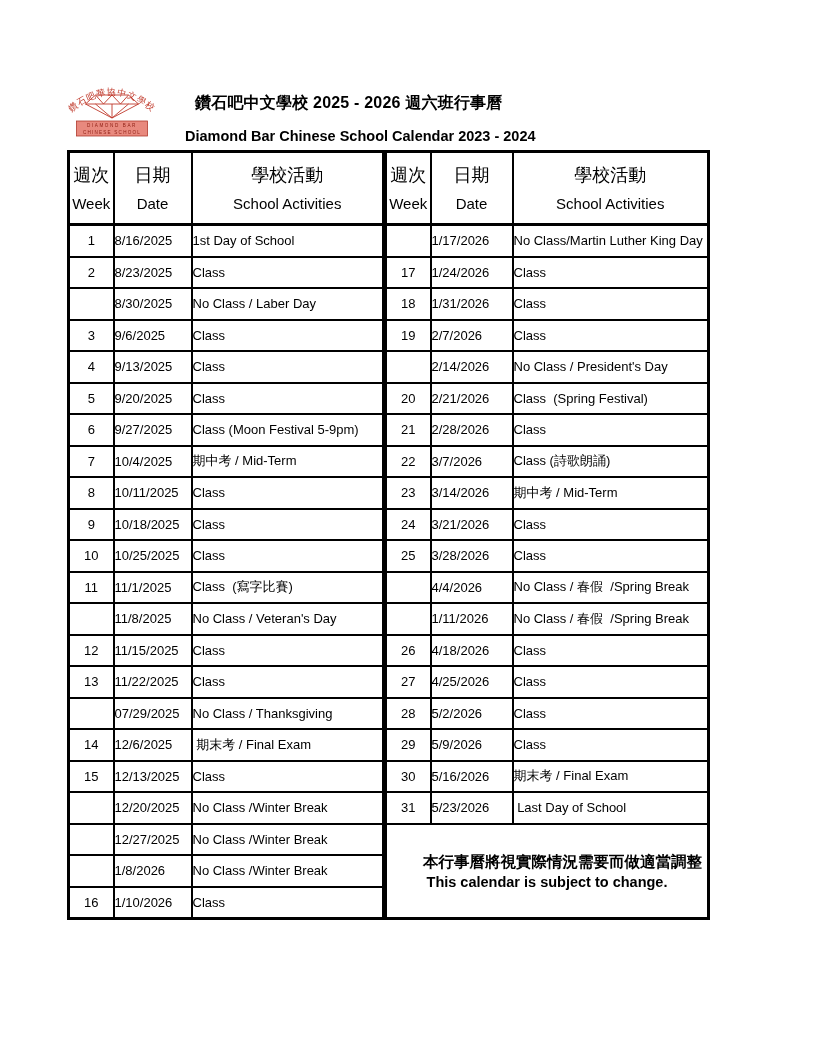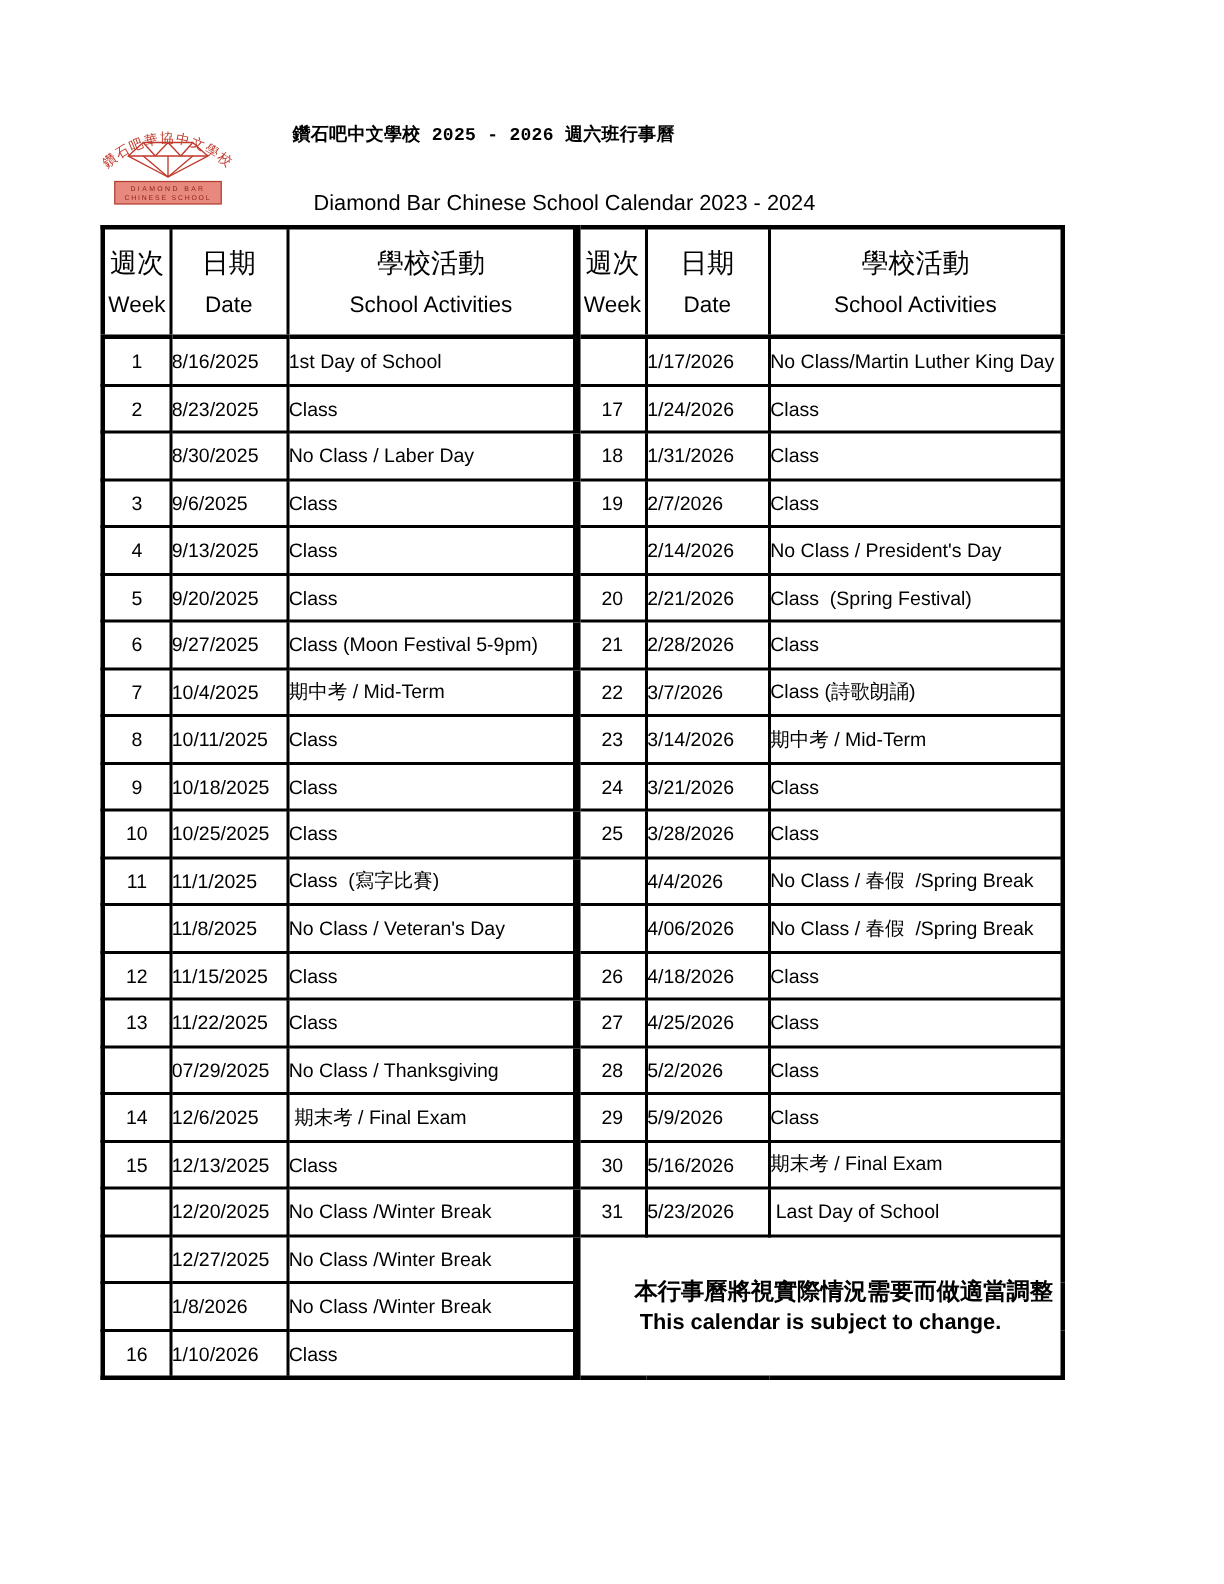--- a/index.html
+++ b/index.html
@@ -4,26 +4,26 @@
 <style>
   html,body{margin:0;padding:0;background:#fff;}
   .page{
     position:relative;width:816px;height:1056px;background:#ffffff;
     font-family:"Liberation Sans","DejaVu Sans",sans-serif;color:#000;
     overflow:hidden;
   }
   
   .logo{position:absolute;left:63px;top:76px;width:98px;height:62px;}
   .doc-title{
-    position:absolute;left:195px;top:81px;
-    font-size:12px;font-weight:bold;letter-spacing:0.2px;white-space:nowrap;font-family:Liberation Mono, monospace;
+    position:absolute;left:195px;top:93px;
+    font-size:16px;font-weight:bold;letter-spacing:0.2px;white-space:nowrap;
   }
   .doc-subtitle{
-    position:absolute;left:209px;top:128px;
-    font-size:14.5px;font-weight:normal;white-space:nowrap;
+    position:absolute;left:185px;top:128px;
+    font-size:14.5px;font-weight:bold;white-space:nowrap;
   }
   
   table.cal{
     position:absolute;left:67px;top:150px;width:641px;
     border-collapse:collapse;table-layout:fixed;
     font-size:13px;
   }
   table.cal{border:3px solid #000;}
   table.cal th, table.cal td{
     border:2px solid #000;
@@ -206,21 +206,21 @@
           <td class="c-act divR hb">Class  (寫字比賽)</td>
           <td class="c-week"></td>
           <td class="c-date">4/4/2026</td>
           <td class="c-act">No Class / 春假  /Spring Break</td>
         </tr>
         <tr>
           <td class="c-week hb"></td>
           <td class="c-date hb">11/8/2025</td>
           <td class="c-act divR hb">No Class / Veteran's Day</td>
           <td class="c-week hb"></td>
-          <td class="c-date hb">4/06/2026</td>
+          <td class="c-date hb">1/11/2026</td>
           <td class="c-act hb">No Class / 春假  /Spring Break</td>
         </tr>
         <tr>
           <td class="c-week">12</td>
           <td class="c-date">11/15/2025</td>
           <td class="c-act divR">Class</td>
           <td class="c-week">26</td>
           <td class="c-date">4/18/2026</td>
           <td class="c-act">Class</td>
         </tr>

